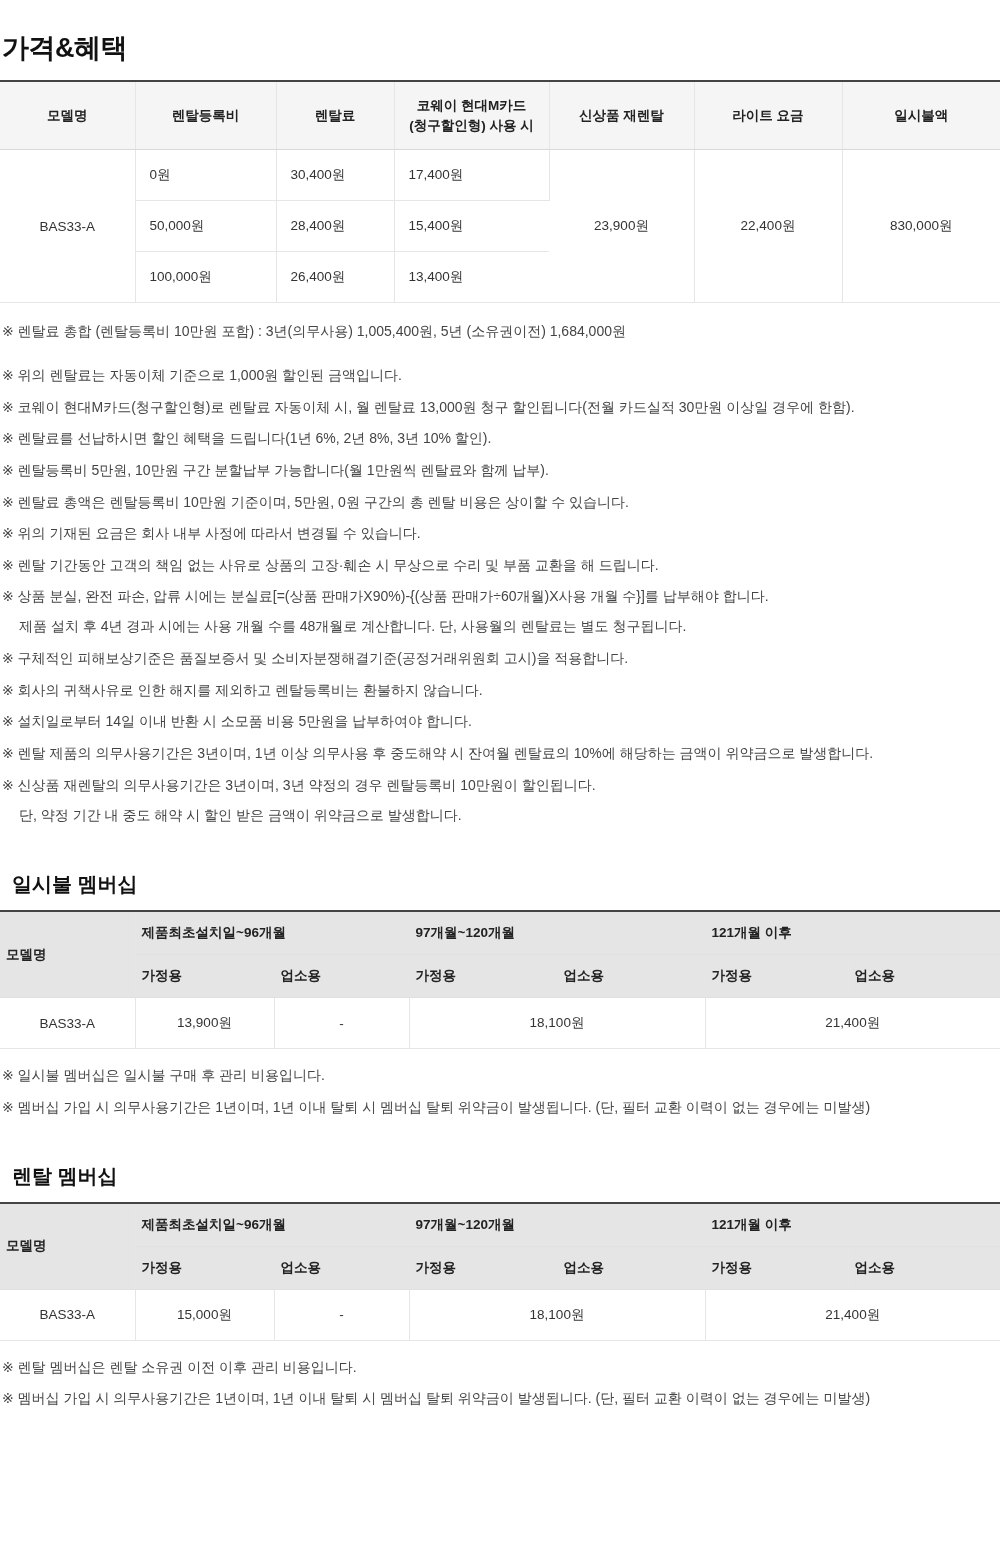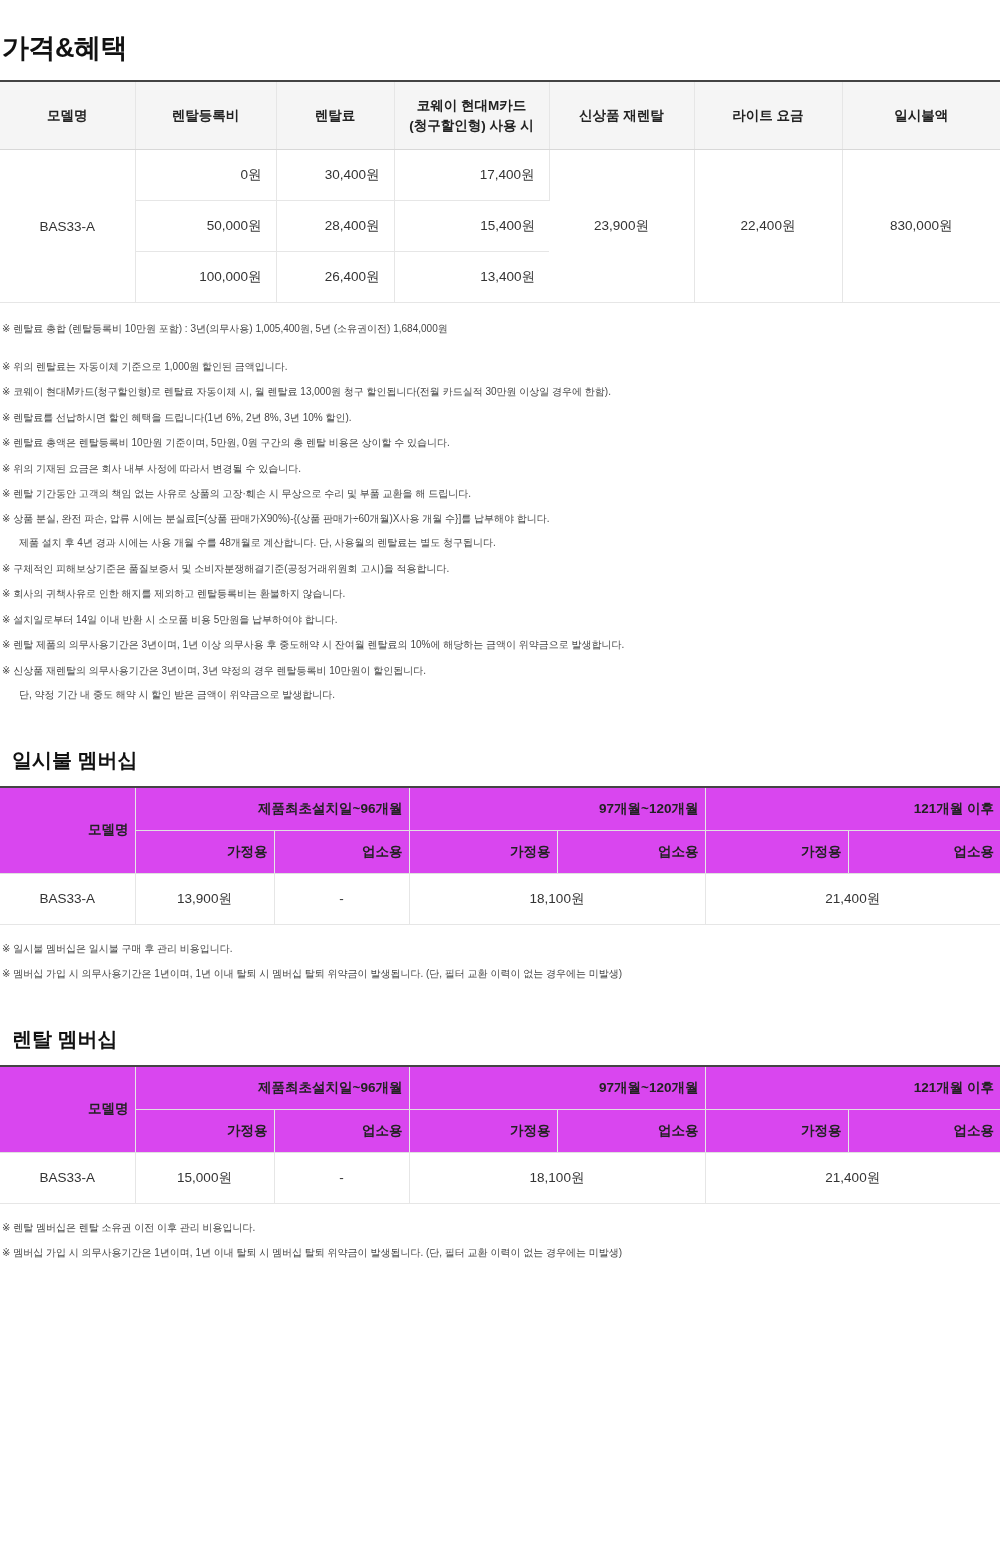--- a/index.html
+++ b/index.html
@@ -46,36 +46,36 @@
     padding: 14px 6px;
     text-align: center;
     line-height: 1.45;
     font-size: 13.5px;
   }
   table.price-table th:last-child { border-right: 0; }
   table.price-table td {
     border-bottom: 1px solid #e6e6e6;
     border-right: 1px solid #e6e6e6;
     padding: 16px 14px;
-    text-align: right;
+    text-align: left;
     color: #333333;
     font-size: 13.5px;
   }
   table.price-table td:last-child { border-right: 0; }
   table.price-table td.model {
     text-align: center;
     border-right: 1px solid #e6e6e6;
   }
   table.price-table td.center { text-align: center; }
 
   .notes {
     margin: 18px 0 0 2px;
   }
   .note-line {
-    font-size: 10px;
+    font-size: 14px;
     color: #444444;
     line-height: 1.55;
     margin: 0 0 10px 0;
   }
   .note-line.indent { padding-left: 17px; }
   .note-gap-top { margin-top: 22px; }
   .note-tight { margin-bottom: 9px; }
 
   h2.section-title {
     font-size: 20px;
@@ -89,27 +89,27 @@
     border-top: 2px solid #444444;
     margin: 12px 0 0 0;
   }
 
   table.ms-table {
     width: 1000px;
     border-collapse: collapse;
     font-size: 13.5px;
   }
   table.ms-table th {
-    background: #d946ef;
+    background: #e5e5e5;
     font-weight: bold;
     color: #222222;
     border-bottom: 1px solid #e0e0e0;
     border-right: 1px solid #e6e6e6;
     padding: 12px 6px;
-    text-align: right;
+    text-align: left;
   }
   table.ms-table th:last-child { border-right: 0; }
   table.ms-table td {
     border-bottom: 1px solid #e6e6e6;
     border-right: 1px solid #e6e6e6;
     padding: 16px 10px;
     text-align: center;
     color: #333333;
   }
   table.ms-table td:last-child { border-right: 0; }
@@ -161,20 +161,21 @@
       </tr>
     </tbody>
   </table>
 
   <div class="notes">
     <p class="note-line" style="margin-top:14px">※ 렌탈료 총합 (렌탈등록비 10만원 포함) : 3년(의무사용) 1,005,400원, 5년 (소유권이전) 1,684,000원</p>
 
     <p class="note-line note-gap-top">※ 위의 렌탈료는 자동이체 기준으로 1,000원 할인된 금액입니다.</p>
     <p class="note-line">※ 코웨이 현대M카드(청구할인형)로 렌탈료 자동이체 시, 월 렌탈료 13,000원 청구 할인됩니다(전월 카드실적 30만원 이상일 경우에 한함).</p>
     <p class="note-line">※ 렌탈료를 선납하시면 할인 혜택을 드립니다(1년 6%, 2년 8%, 3년 10% 할인).</p>
+    <p class="note-line">※ 렌탈등록비 5만원, 10만원 구간 분할납부 가능합니다(월 1만원씩 렌탈료와 함께 납부).</p>
     <p class="note-line">※ 렌탈료 총액은 렌탈등록비 10만원 기준이며, 5만원, 0원 구간의 총 렌탈 비용은 상이할 수 있습니다.</p>
     <p class="note-line">※ 위의 기재된 요금은 회사 내부 사정에 따라서 변경될 수 있습니다.</p>
 
     <p class="note-line note-tight">※ 렌탈 기간동안 고객의 책임 없는 사유로 상품의 고장·훼손 시 무상으로 수리 및 부품 교환을 해 드립니다.</p>
     <p class="note-line note-tight">※ 상품 분실, 완전 파손, 압류 시에는 분실료[=(상품 판매가X90%)-{(상품 판매가÷60개월)X사용 개월 수}]를 납부해야 합니다.</p>
     <p class="note-line indent">제품 설치 후 4년 경과 시에는 사용 개월 수를 48개월로 계산합니다. 단, 사용월의 렌탈료는 별도 청구됩니다.</p>
     <p class="note-line">※ 구체적인 피해보상기준은 품질보증서 및 소비자분쟁해결기준(공정거래위원회 고시)을 적용합니다.</p>
     <p class="note-line">※ 회사의 귀책사유로 인한 해지를 제외하고 렌탈등록비는 환불하지 않습니다.</p>
     <p class="note-line">※ 설치일로부터 14일 이내 반환 시 소모품 비용 5만원을 납부하여야 합니다.</p>
     <p class="note-line">※ 렌탈 제품의 의무사용기간은 3년이며, 1년 이상 의무사용 후 중도해약 시 잔여월 렌탈료의 10%에 해당하는 금액이 위약금으로 발생합니다.</p>

